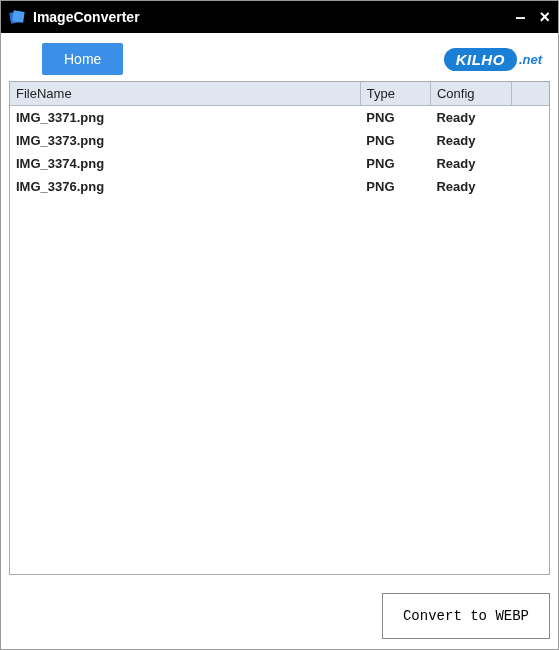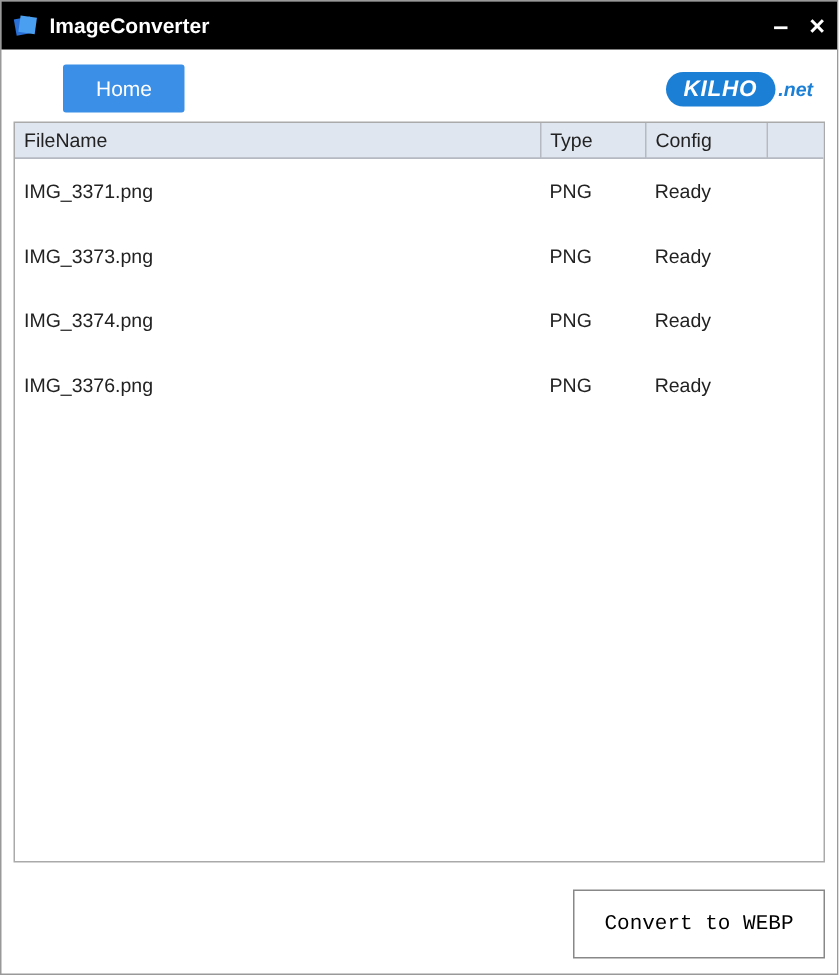--- a/index.html
+++ b/index.html
@@ -124,23 +124,24 @@
     border-top: none;
     text-align: left;
     padding: 4px 6px;
     font-weight: normal;
     font-size: 13px;
     color: #222;
   }
   thead th:first-child { border-left: none; }
   thead th:last-child { border-right: none; }
   tbody td {
-    padding: 14px 6px;
+    padding: 4px 6px;
     font-size: 13px;
     color: #222;
+    font-weight: bold;
   }
   col.filename { width: 65%; }
   col.type { width: 13%; }
   col.status { width: 15%; }
   col.extra { width: 7%; }
   .footer {
     padding: 10px 8px 10px 8px;
     display: flex;
     justify-content: flex-end;
   }

